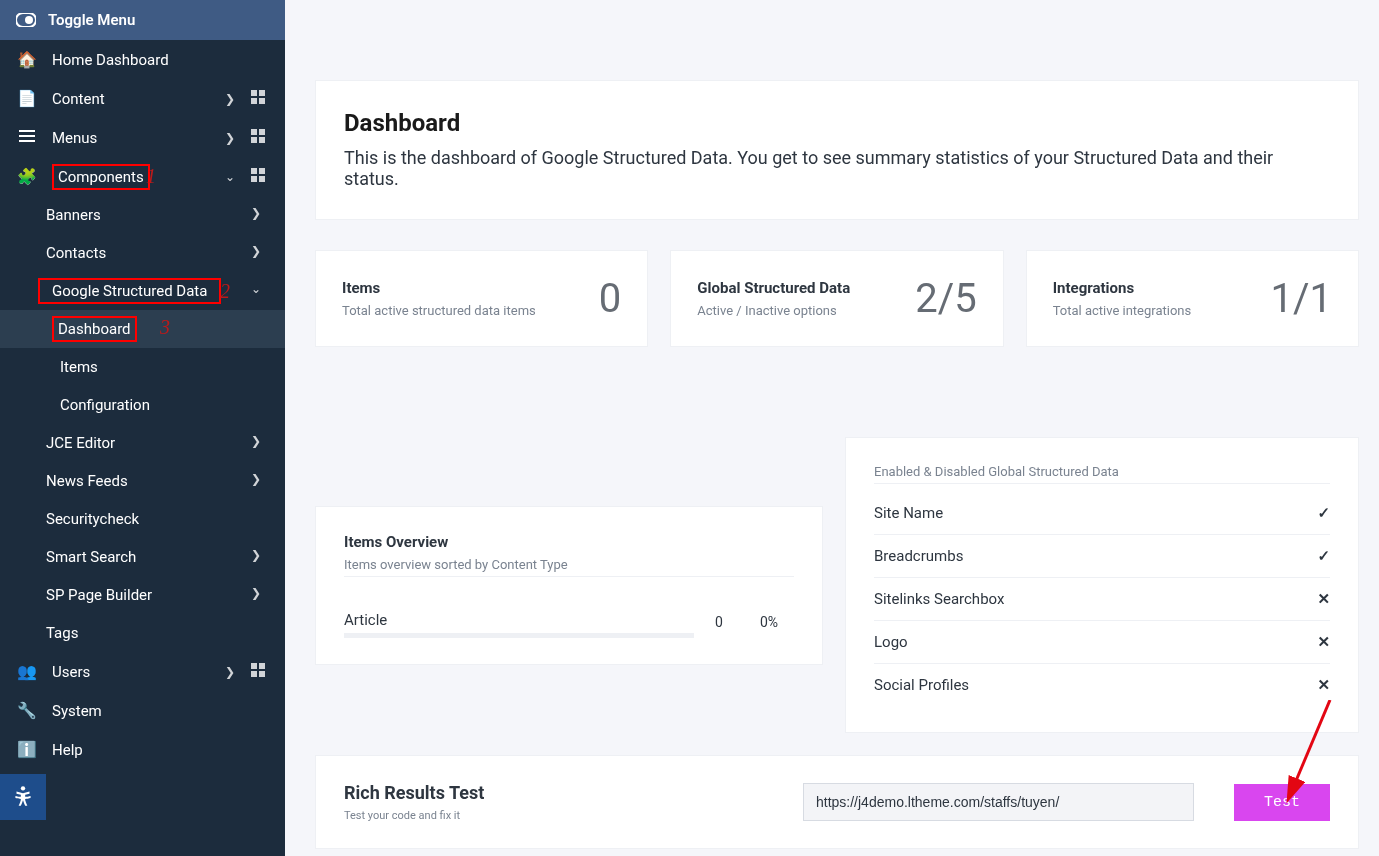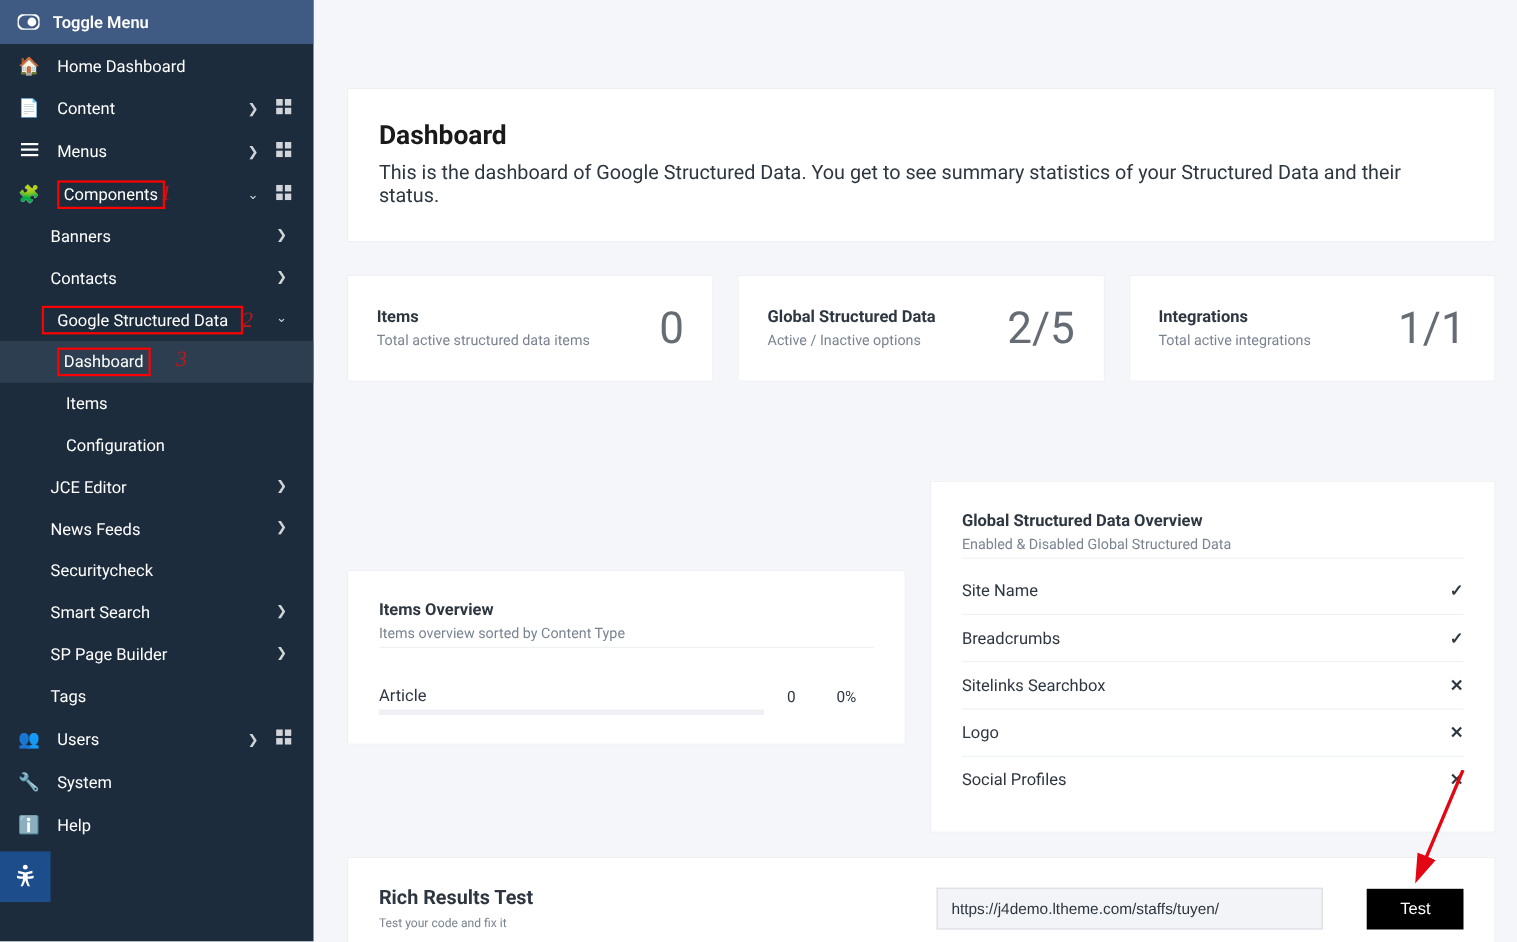--- a/index.html
+++ b/index.html
@@ -54,22 +54,22 @@
   .ov-article .row1 { display:flex; align-items:center;}
   .ov-article .aname { flex:1; font-size:15px; color:#2e3640; padding-bottom:4px;}
   .ov-article .n1 { width:50px; text-align:center; font-size:14px; color:#2e3640;}
   .ov-article .n2 { width:50px; text-align:center; font-size:14px; color:#2e3640;}
   .ov-article .bar { height:5px; background:#eef0f4; margin-right:100px;}
 
   .test-panel { background:#fff; border:1px solid #eef0f4; margin: 22px 20px 0 30px; padding: 26px 28px; display:flex; align-items:center; gap: 40px;}
   .test-panel .tmeta .ttitle { font-size:18px; font-weight:700; color:#2e3640; margin-bottom:6px;}
   .test-panel .tmeta .tsub { font-size:11px; color:#7a8390;}
   .test-panel .spacer { flex:1;}
-  .test-panel input { width: 351px; padding: 10px 12px; border:1px solid #d7dbe2; background:#f3f4f7; font-size:14px; color:#2e3640;}
-  .test-panel button { background:#000000; color:#fff; border:none; padding: 10px 30px; font-size:15px; cursor:pointer;}
+  .test-panel input { width: 391px; padding: 10px 12px; border:1px solid #d7dbe2; background:#f3f4f7; font-size:14px; color:#2e3640;}
+  .test-panel button { background:#d946ef; color:#fff; border:none; padding: 10px 30px; font-size:15px; cursor:pointer;font-family:Liberation Mono, monospace;}
   
   .arrow-svg { position:absolute; pointer-events:none; }
   
   .check::before { content:"✓"; font-weight:bold; color:#2e3640;}
   .xmark::before { content:"✕"; font-weight:bold; color:#2e3640;}
 </style>
 </head>
 <body>
 
 <div class="app">
@@ -264,21 +264,20 @@
         <div class="ov-article">
           <div class="row1">
             <div class="aname">Article</div>
             <div class="n1">0</div>
             <div class="n2">0%</div>
           </div>
           <div class="bar"></div>
         </div>
       </div>
       <div class="panel right">
-        <h2>Global Structured Data Overview</h2>
         <div class="psub">Enabled &amp; Disabled Global Structured Data</div>
         <div class="ov-row">
           <span class="name">Site Name</span>
           <span class="check"></span>
         </div>
         <div class="ov-row">
           <span class="name">Breadcrumbs</span>
           <span class="check"></span>
         </div>
         <div class="ov-row">

